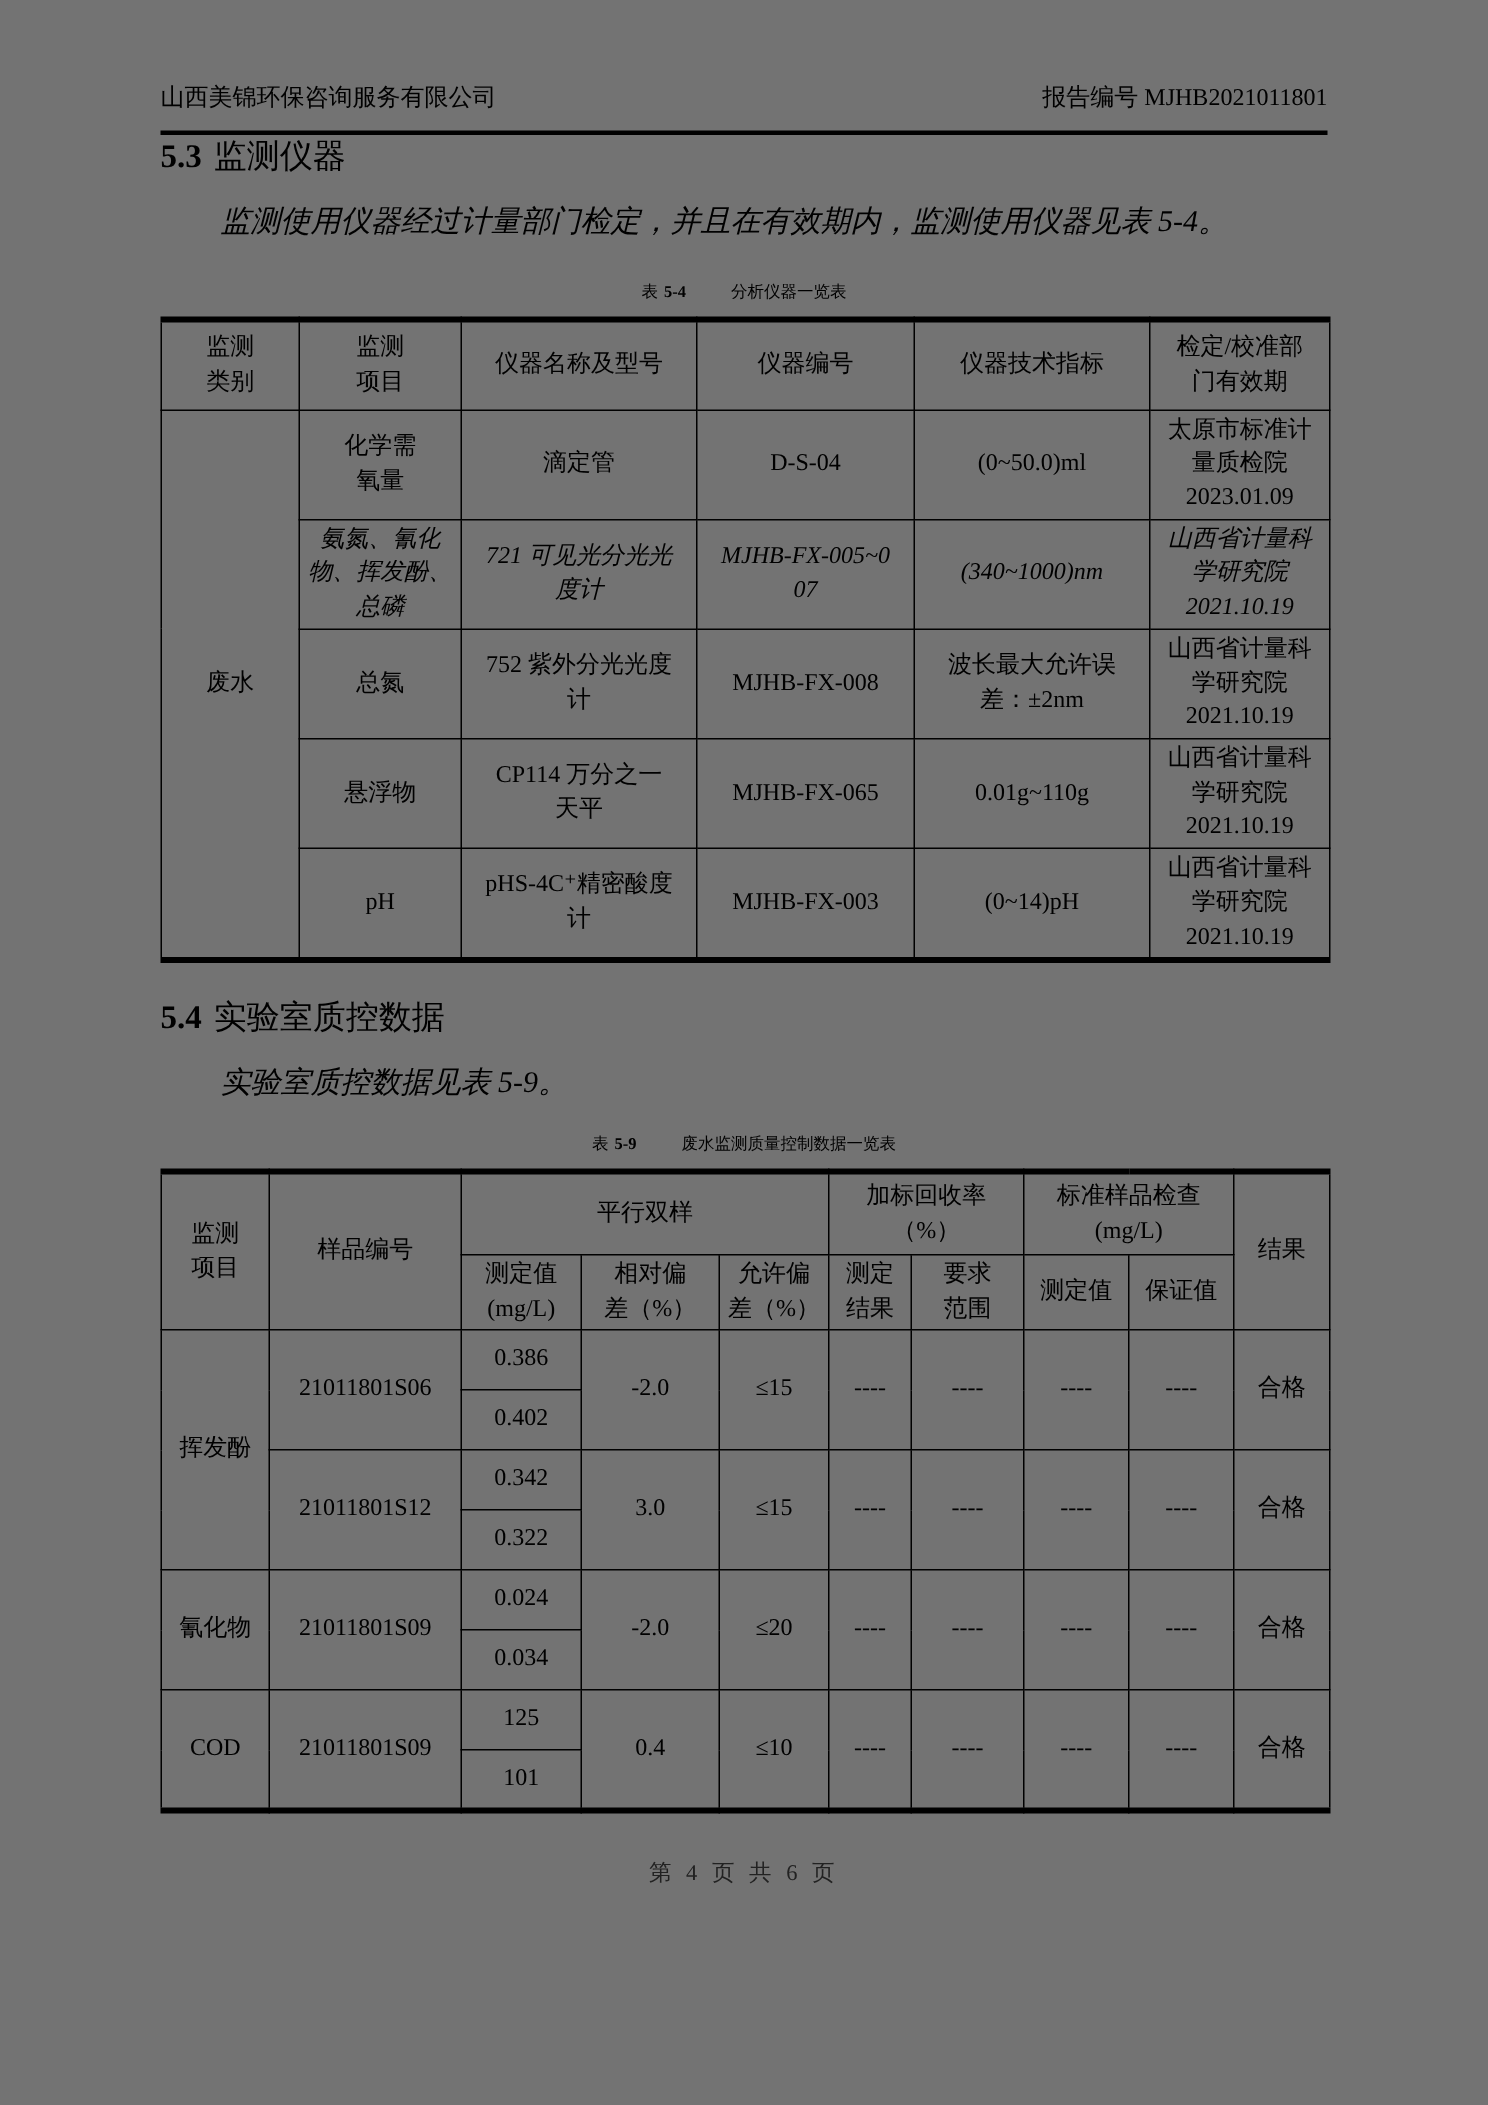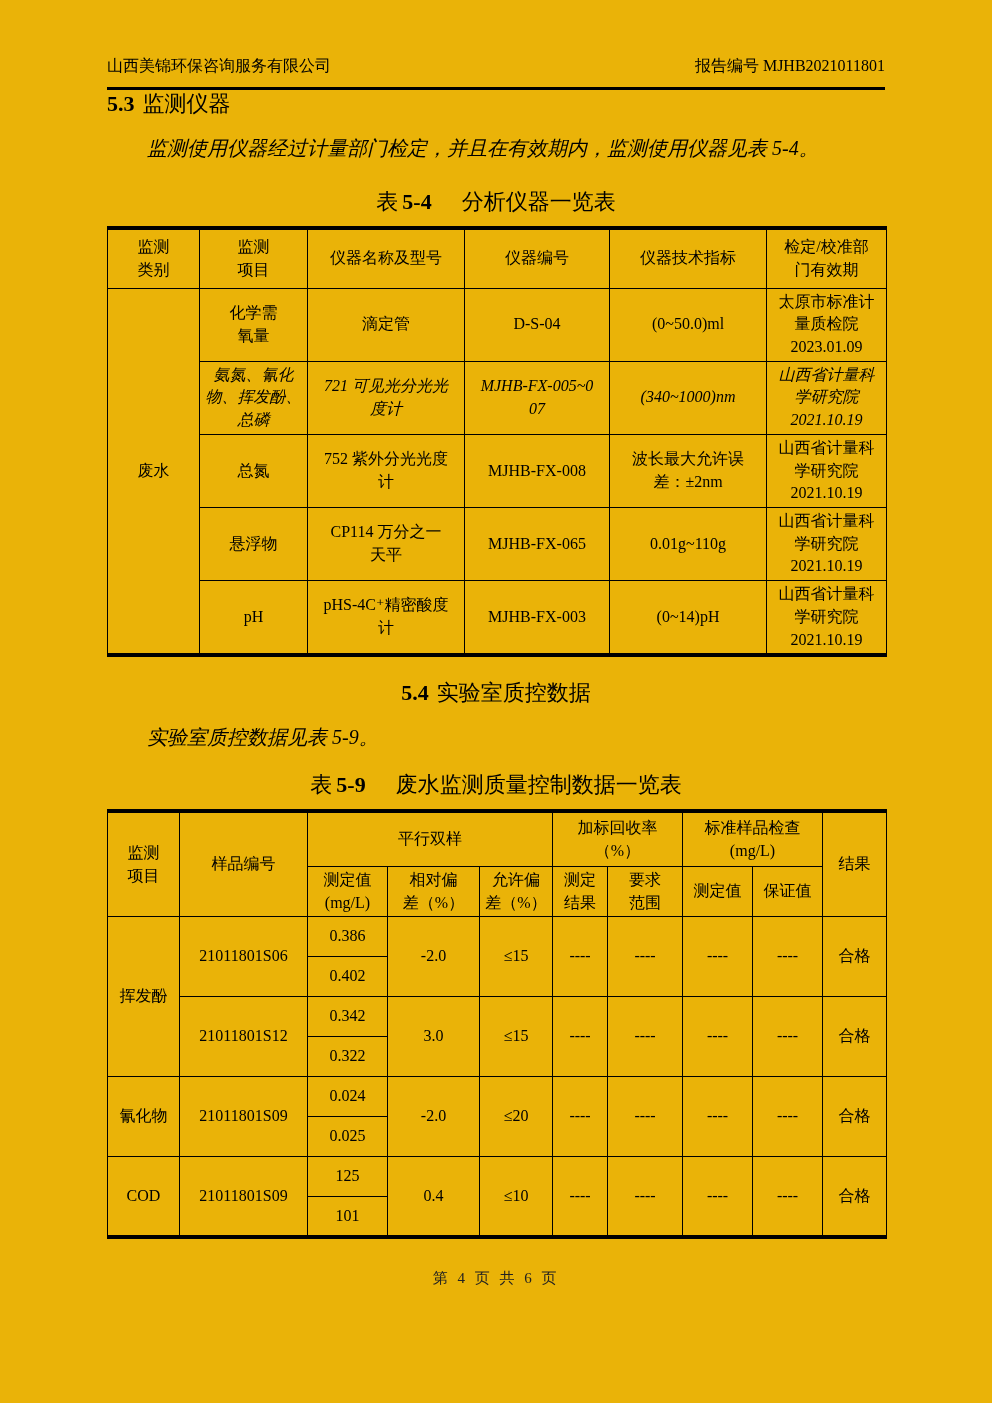--- a/index.html
+++ b/index.html
@@ -1,37 +1,37 @@
 <!DOCTYPE html>
 <html><head>
 <meta charset="utf-8">
 <style>
   html,body { margin:0; padding:0; background:#e8e8e8; }
   .page {
     position:relative;
     width:992px; height:1403px;
     margin:0 auto;
-    background:#eab308;
+    background:#737373;
     color:#000;
     font-family:"Liberation Serif","DejaVu Serif",serif;
     box-sizing:border-box;
     padding:55px 107px 0 107px;
     overflow:hidden;
   }
   
   .doc-header { display:flex; justify-content:space-between; align-items:flex-end; font-size:16px; line-height:22px; }
   .header-rule { border:0; border-top:3px solid #000; margin:10px 0 0 0; }
 
   
   .section-heading { font-size:22px; line-height:28px; }
   .section-num { font-weight:bold; margin-right:8px; }
   .para { font-size:20px; line-height:45px; text-indent:2em; margin-top:8px;font-style:italic; }
 
   
-  .caption { text-align:center; font-size:22px; margin:16px 0 9px 0; }
+  .caption { text-align:center; font-size:11px; margin:16px 0 9px 0; }
   .caption .cap-prefix { margin-right:4px; }
   .caption .cap-num { font-weight:bold; }
   .caption .cap-title { margin-left:30px; }
 
   
   table.tbl {
     border-collapse:collapse;
     table-layout:fixed;
     width:779px;
     border-top:4px solid #000;
@@ -155,21 +155,21 @@
 计</td>
       <td>MJHB-FX-003</td>
       <td>(0~14)pH</td>
       <td>山西省计量科
 学研究院
 2021.10.19</td>
     </tr>
   </tbody>
     </table>
 
-  <div class="section-heading" style="margin-top:22px;text-align:center;">
+  <div class="section-heading" style="margin-top:22px;">
     <span class="section-num">5.4</span><span>实验室质控数据</span>
   </div>
   <div class="para">实验室质控数据见表 5-9。</div>
 
   <div class="caption" style="margin-top:10px;">
     <span class="cap-prefix">表</span><span class="cap-num">5-9</span><span class="cap-title">废水监测质量控制数据一览表</span>
   </div>
 
   <table class="tbl">
     <colgroup>
@@ -248,21 +248,21 @@
       <td>0.024</td>
       <td rowspan="2">-2.0</td>
       <td rowspan="2">≤20</td>
       <td rowspan="2">----</td>
       <td rowspan="2">----</td>
       <td rowspan="2">----</td>
       <td rowspan="2">----</td>
       <td rowspan="2">合格</td>
     </tr>
     <tr class="t59-sub">
-      <td>0.025</td>
+      <td>0.034</td>
     </tr>
 
     <tr class="t59-sub">
       <td rowspan="2">COD</td>
       <td rowspan="2">21011801S09</td>
       <td>125</td>
       <td rowspan="2">0.4</td>
       <td rowspan="2">≤10</td>
       <td rowspan="2">----</td>
       <td rowspan="2">----</td>

